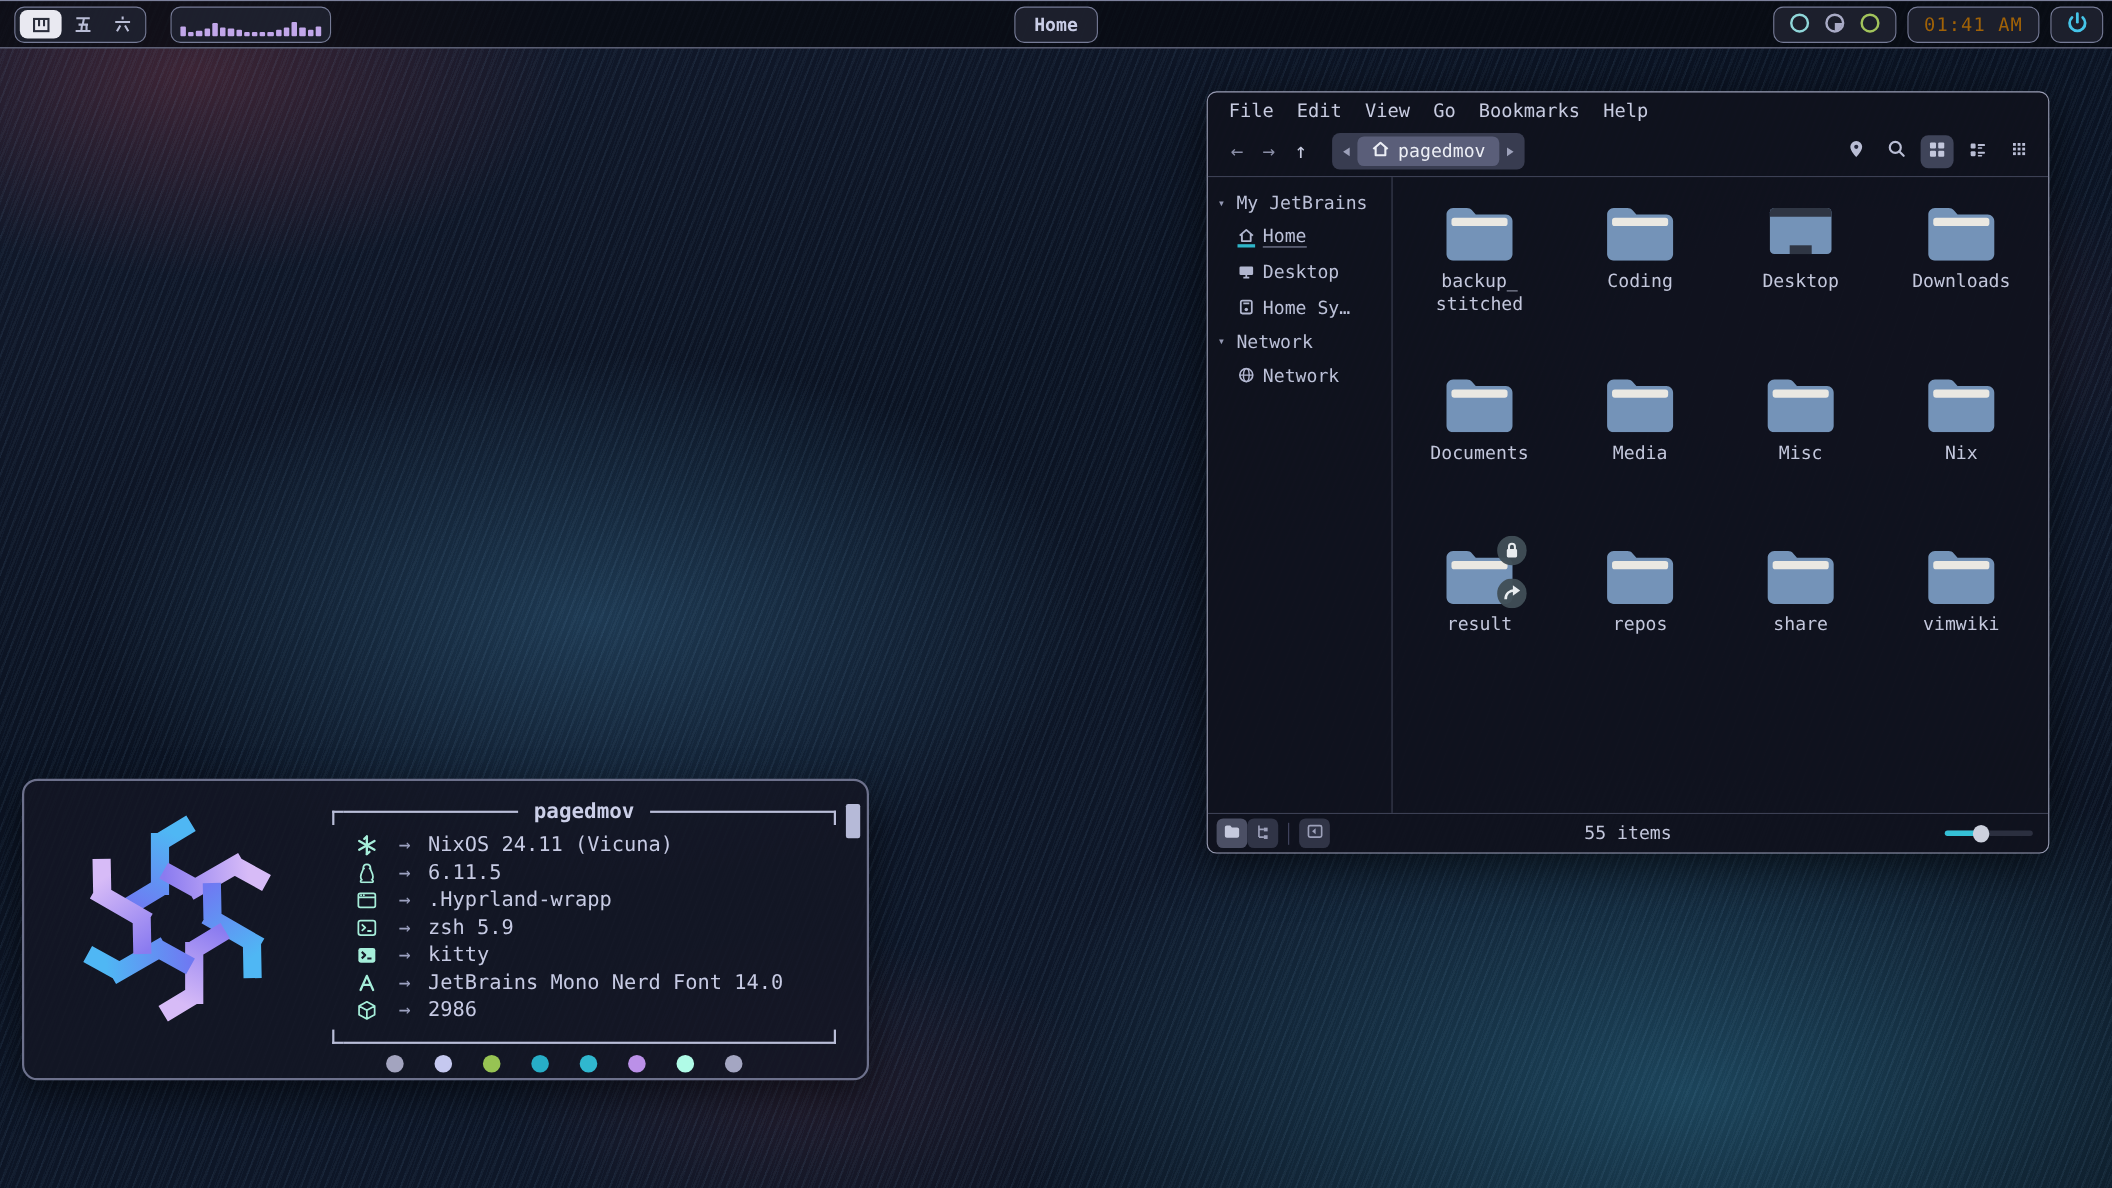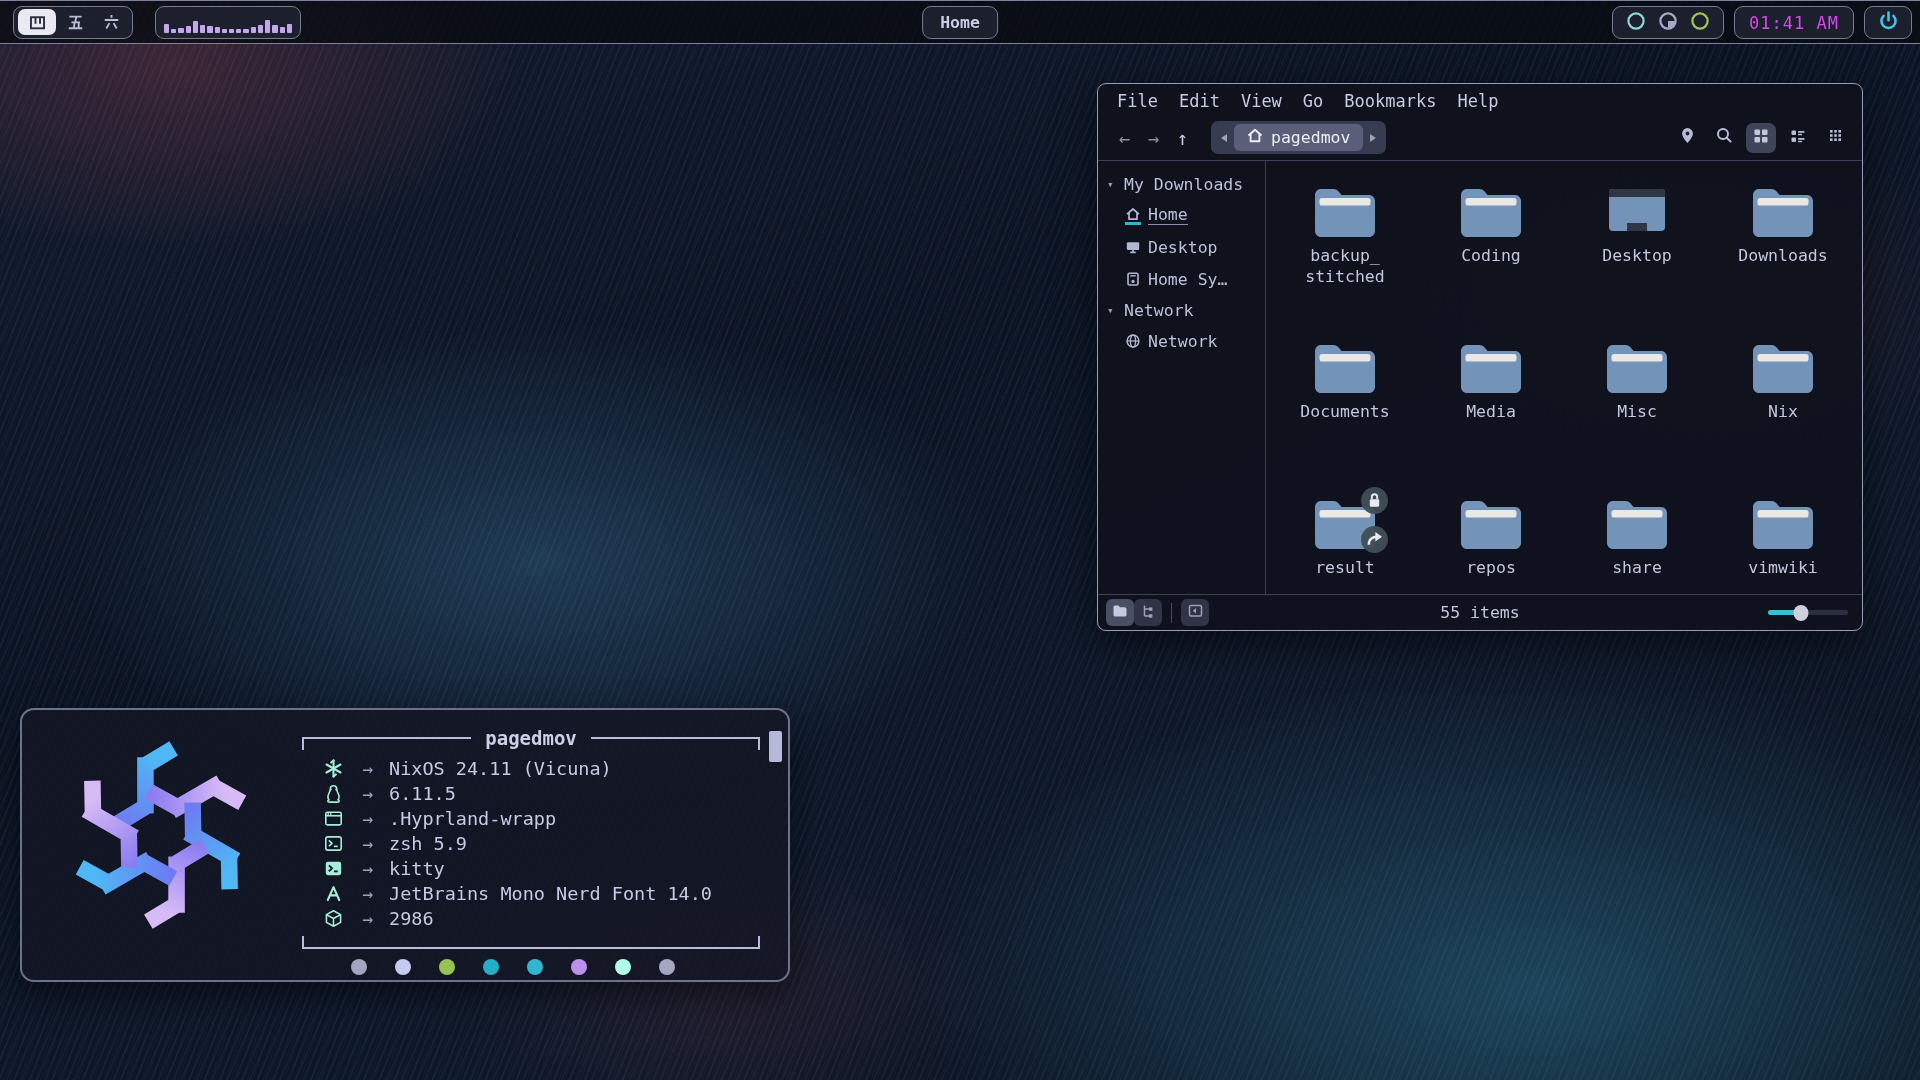--- a/index.html
+++ b/index.html
@@ -31,24 +31,24 @@
     height:33px; display:flex; align-items:center; }
   .ws-module { margin-left:13px; padding:0 4px; gap:2px; }
   .ws-pill { width:34px; height:26px; border-radius:7px; display:flex; align-items:center; justify-content:center; color:#b9bdd6; }
   .ws-pill.active { background:#e9e9f1; color:#2b2e3c; width:38px; }
   .viz-module { margin-left:22px; width:146px; padding:0 8px 5px 8px; display:flex; align-items:flex-end; gap:2px; }
   .viz-bar { width:6px; border-radius:1px; background:#c2a7ea; }
   .center-module { position:absolute; left:50%; transform:translateX(-50%); top:5px; padding:0 17px;
     font-size:16.5px; font-weight:bold; color:#c9cde6; }
   .right-cluster { position:absolute; right:8px; top:5px; display:flex; gap:10px; }
   .circles-module { padding:0 13px; gap:12px; }
-  .clock-module { padding:0 14px; font-size:17px; color:#d946ef; letter-spacing:1px; }
+  .clock-module { padding:0 14px; font-size:17px; color:#a16207; letter-spacing:1px; }
   .power-module { width:48px; justify-content:center; }
   
-  .fm { position:absolute; left:1097px; top:83px; width:766px; height:548px;
+  .fm { position:absolute; left:1097px; top:83px; width:766px; height:693px;
     background:rgba(16,18,29,0.95); border:1.5px solid #9b9eb5; border-radius:9px;
     box-shadow:0 12px 42px rgba(0,0,0,0.55);
     display:flex; flex-direction:column; overflow:hidden; }
   .fm-menubar { display:flex; gap:21px; padding:7px 19px 3px; font-size:17px; color:#c7cbe0; height:31px; }
   .fm-menu-item { cursor:default; }
   .fm-toolbar { display:flex; align-items:center; padding:5px 12px; height:45px; }
   .nav-btn { width:29px; height:30px; display:flex; align-items:center; justify-content:center;
     font-size:19px; color:#8a8ea6; border-radius:6px; }
   .nav-btn.up { color:#c7cbe0; }
   .pathbar { margin-left:14px; background:#383c50; border-radius:7px; height:33px; display:flex; align-items:center; padding:0 3px; }
@@ -264,21 +264,21 @@
               </g>
             </svg></span>
       </div>
     </div>
   </div>
   <div class="fm-sep"></div>
   <div class="fm-body">
     <div class="fm-sidebar" id="fm-sidebar">
         <div class="sb-header">
           <span class="sb-tri">▾</span>
-          <span>My Downloads</span>
+          <span>My JetBrains</span>
         </div>
         <div class="sb-item selected">
           <span class="sb-icon">
             <svg width="16" height="16" viewBox="0 0 16 16">
               <path d="M2 8.2 L8 3 L14 8.2 M4 6.9 V13.2 H12 V6.9" fill="none" stroke="#b2b7d0" stroke-width="1.7" stroke-linejoin="round"></path>
             </svg>
           </span>
           <span class="sb-label">Home</span>
         </div>
         <div class="sb-item">

